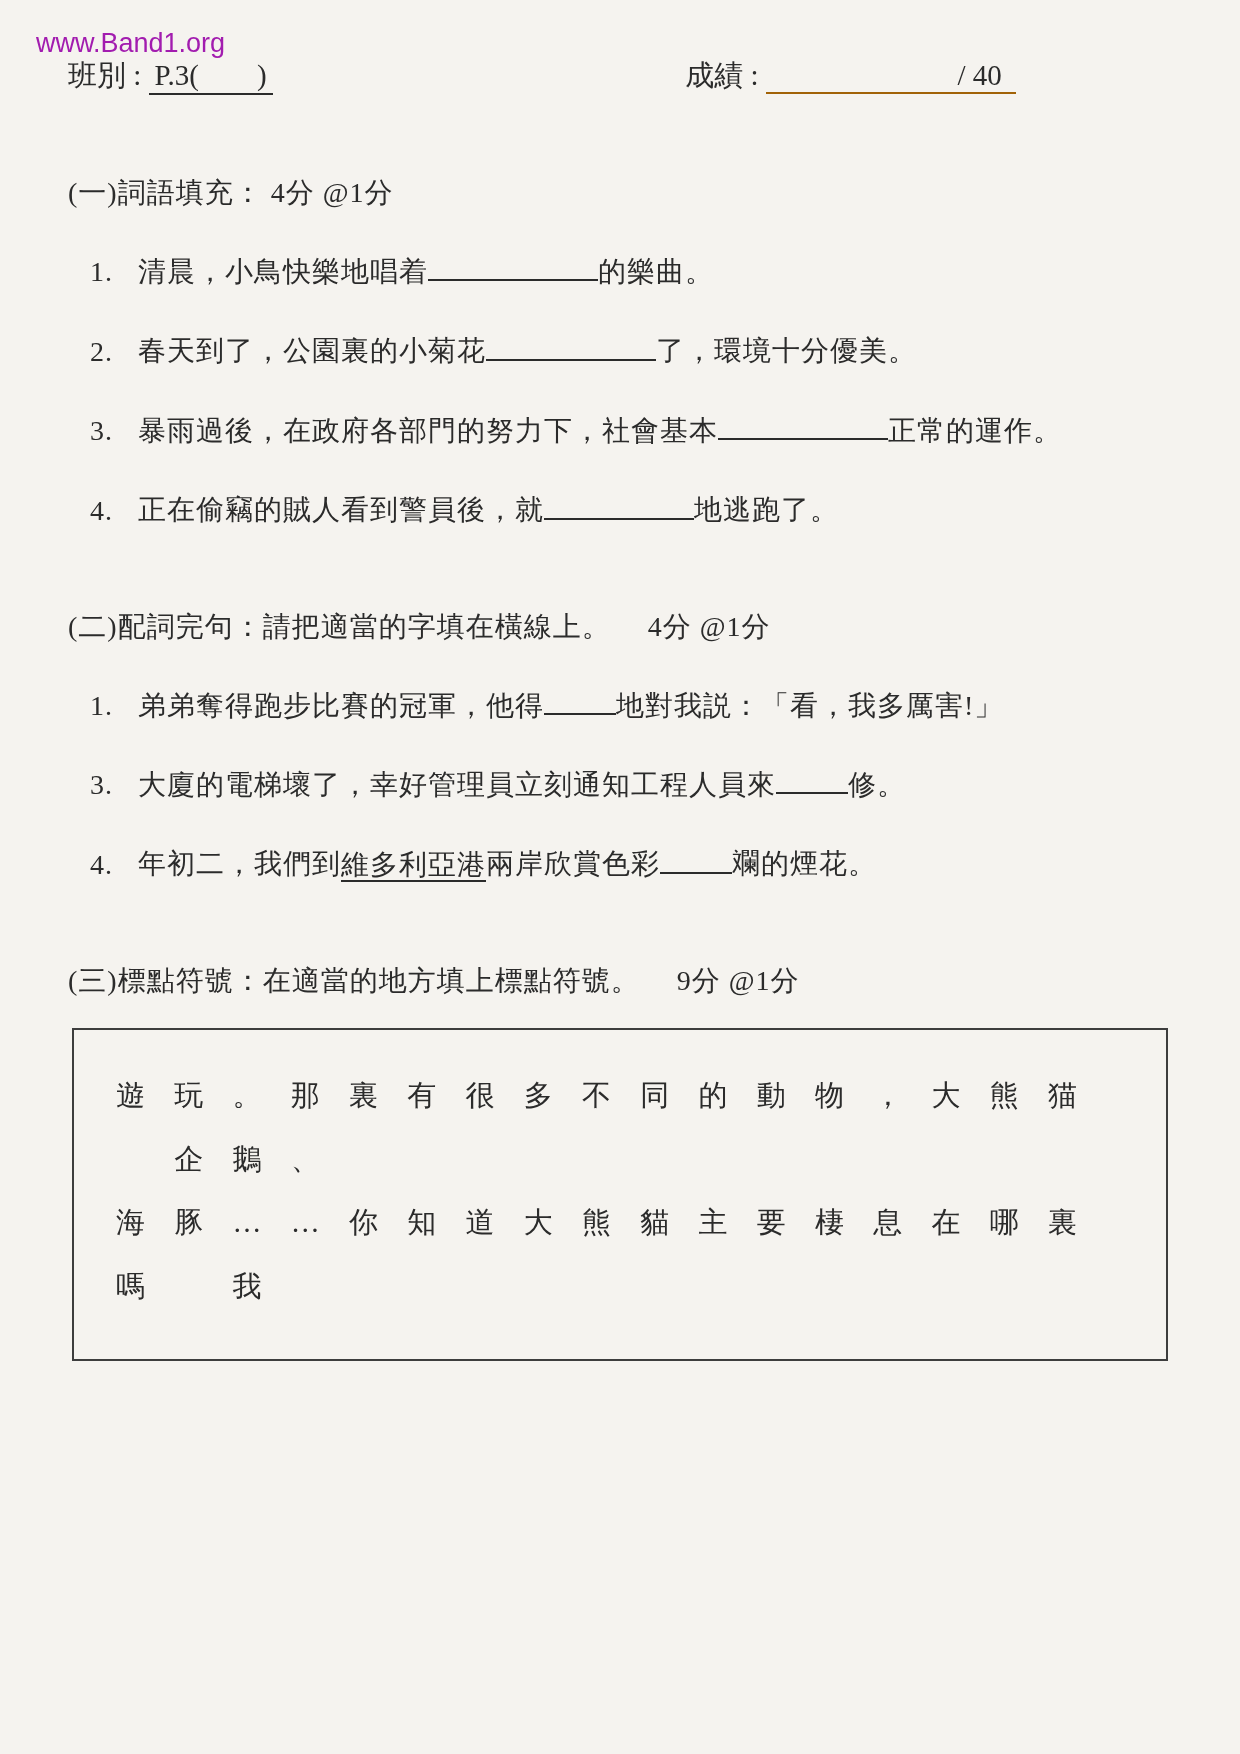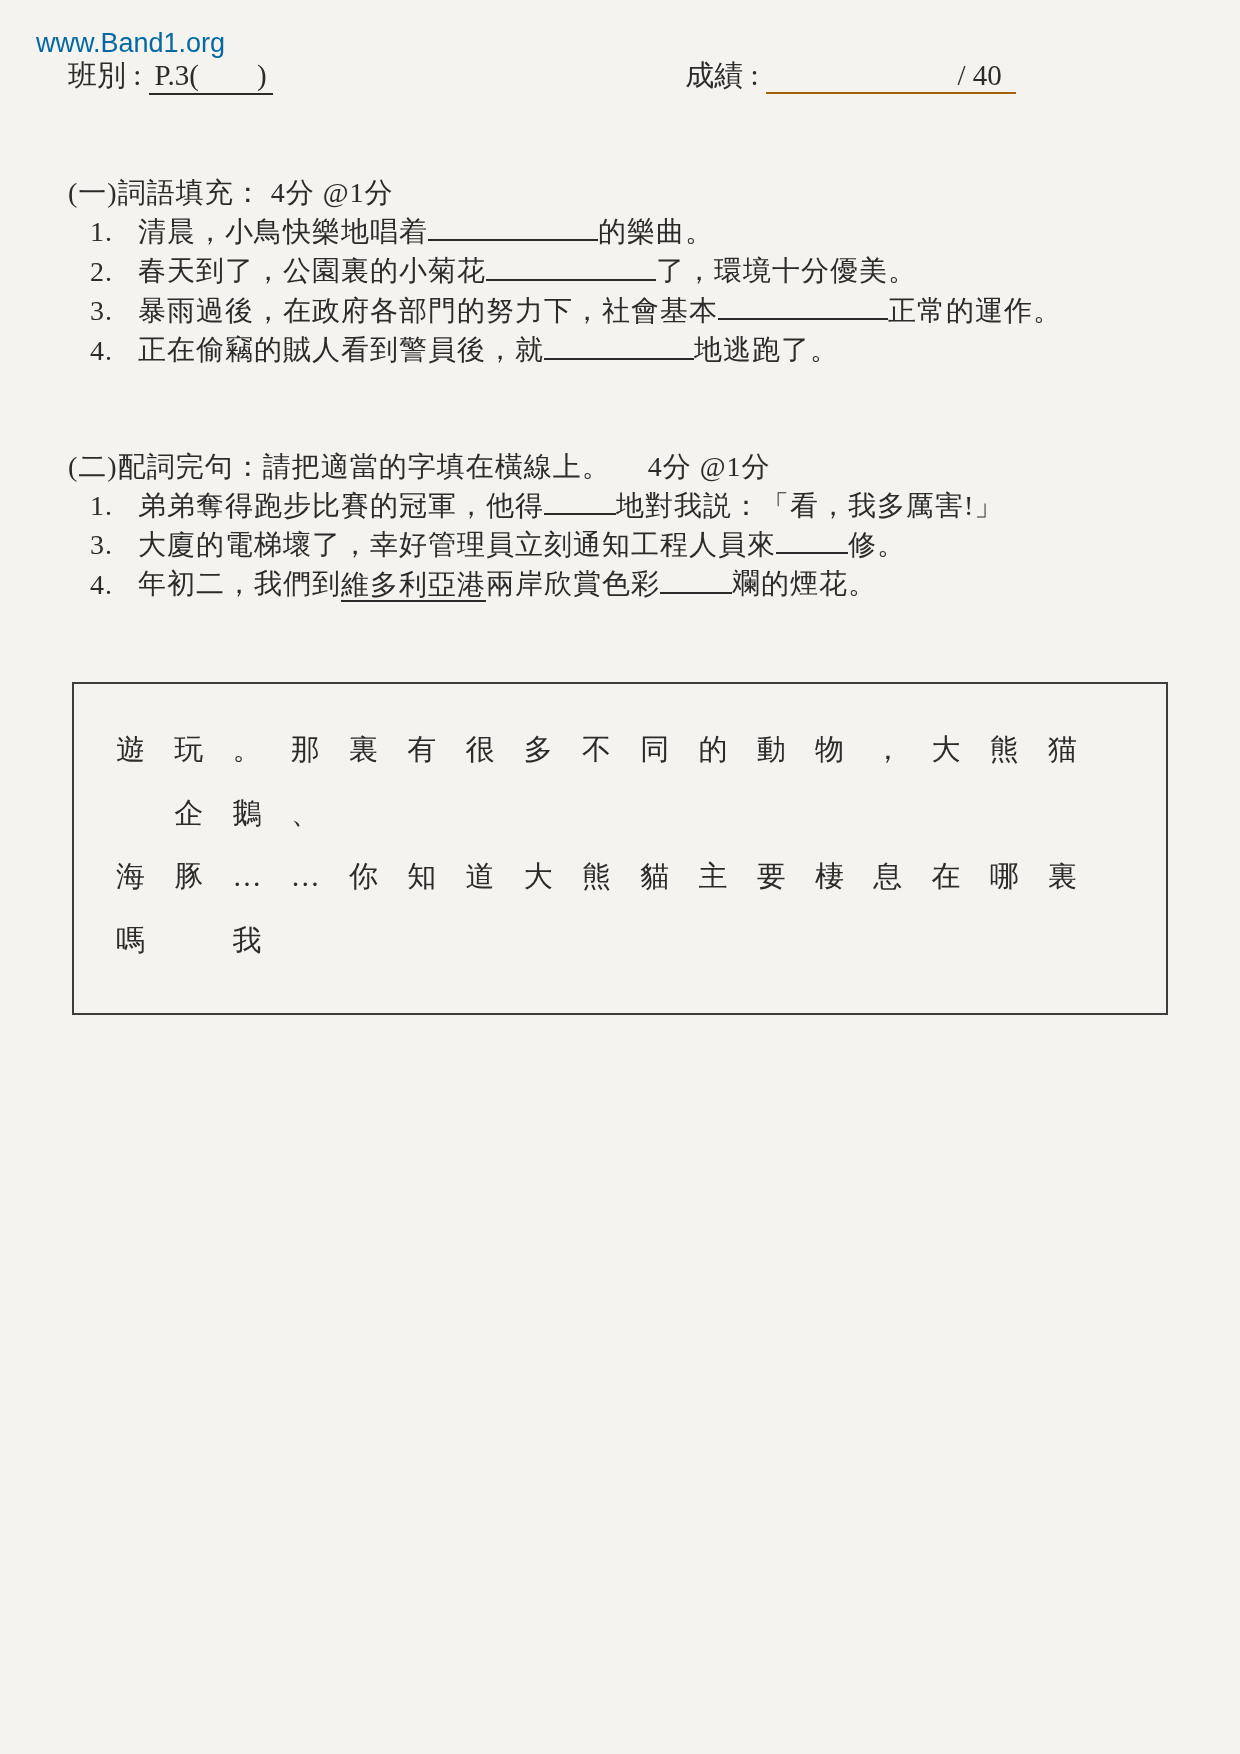--- a/index.html
+++ b/index.html
@@ -13,21 +13,21 @@
     color: #2b2b2b;
     position: relative;
     overflow: hidden;
     padding: 0 68px;
   }
   .watermark {
     position: absolute;
     top: 28px;
     left: 36px;
     font-size: 27px;
-    color: #0369a1;
+    color: #a21caf;
     font-family: "Liberation Sans", "DejaVu Sans", sans-serif;
   }
   .title-block { text-align: center; padding-top: 100px; line-height: 1.55; }
   .title-line1 { font-size: 31px; letter-spacing: 2px; }
   .title-line2 { font-size: 30px; letter-spacing: 4px; margin-top: 6px; }
 
   .hdr { margin-top: 56px; font-size: 29px; }
   .hdr-row { display: flex; justify-content: space-between; margin-top: 26px; align-items: baseline; }
   .hdr-left { flex: 0 0 55%; }
   .hdr-right { flex: 0 0 45%; padding-left: 10px; }
@@ -43,21 +43,21 @@
   .score-box { display: inline-block; border-bottom: 2px solid #a16207; width: 250px; text-align: right; padding-right: 14px; }
   .blank-name { width: 120px; }
   .blank-date { width: 225px; }
   .blank-sign { width: 225px; }
   .blank-lg { width: 170px; }
   .blank-md { width: 150px; }
   .blank-sm { width: 72px; }
 
   .section { margin-top: 78px; font-size: 28px; }
   .section-heading { font-size: 28px; letter-spacing: 1px; }
-  .q-item { padding-left: 22px; letter-spacing: 1px; }
+  .q-item { margin-top: 40px; padding-left: 22px; letter-spacing: 1px; }
   .q-num { display: inline-block; width: 48px; }
 
   .punct-box {
     margin-top: 28px;
     margin-left: 4px;
     margin-right: 4px;
     border: 2px solid #3d3d3d;
     padding: 34px 42px 40px 42px;
     font-size: 29px;
     line-height: 2.2;
@@ -111,20 +111,21 @@
     </div>
     <div class="q-item">
       <span class="q-num">3.</span><span>大廈的電梯壞了，幸好管理員立刻通知工程人員來</span><span class="blank blank-sm"></span><span>修。</span>
     </div>
     <div class="q-item">
       <span class="q-num">4.</span><span>年初二，我們到</span><span class="uname">維多利亞港</span><span>兩岸欣賞色彩</span><span class="blank blank-sm"></span><span>斕的煙花。</span>
     </div>
   </div>
 
   <div class="section">
+    <div class="section-heading">(三)標點符號：在適當的地方填上標點符號。　 9分   @1分</div>
 
     <div class="punct-box">
       <div>遊 玩 。 那 裏 有 很 多 不 同 的 動 物 ， 大 熊 猫 　 企 鵝 、</div>
       <div>海 豚 … … 你 知 道 大 熊 貓 主 要 棲 息 在 哪 裏 嗎 　 我</div>
 
     </div>
   </div>
 
 </div>
 

